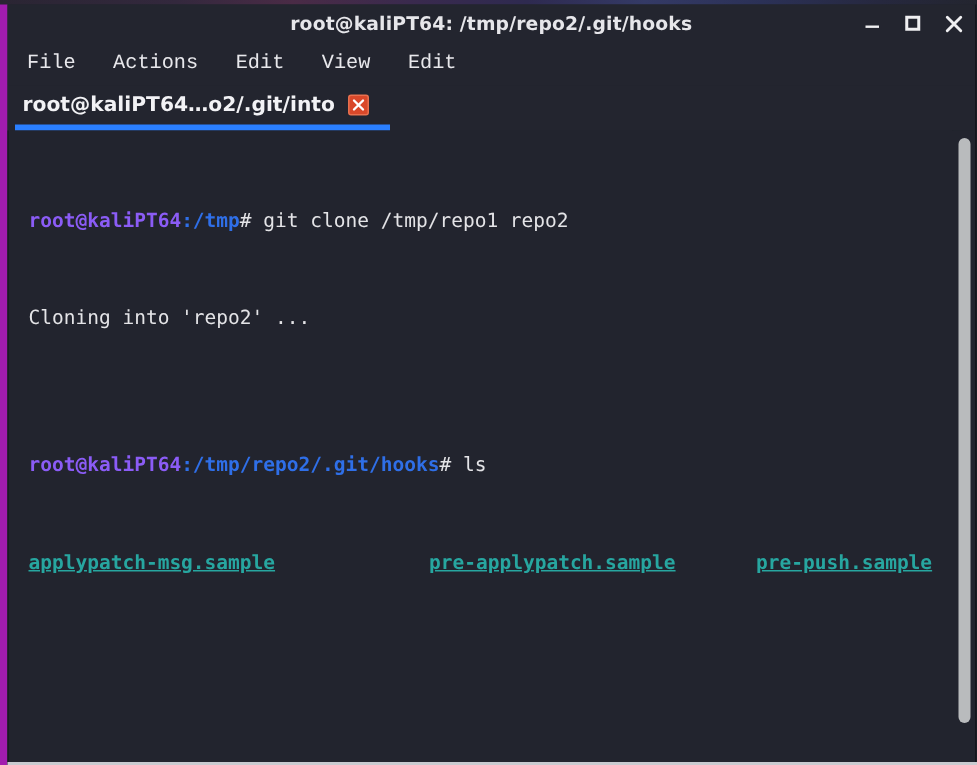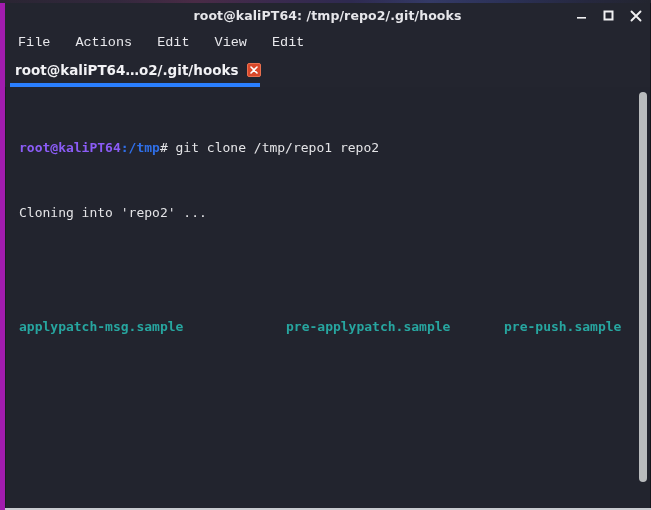--- a/index.html
+++ b/index.html
@@ -155,21 +155,21 @@
     font-size: 13px;
     line-height: 16.3px;
     color: #e4e4e7;
     white-space: pre;
     overflow: hidden;
   }
   .line { height: 16.3px; white-space: pre; }
   .c-red   { color: #8b5cf6; font-weight: 700; }
   .c-blue  { color: #2f6fe8; font-weight: 700; }
   .c-white { color: #e4e4e7; font-weight: 400; }
-  .c-cyan  { color: #27a6a0; font-weight: 700; }
+  .c-cyan  { color: #27a6a0; font-weight: 700; text-decoration: underline; }
   .fcol {
     display: inline-block;
     vertical-align: top;
   }
   .fcol-1 { width: 219px; }
   .fcol-2 { width: 218px; margin-left: 48px; }
 
   
   #scrollbar-track {
     flex: 0 0 14px;
@@ -227,40 +227,41 @@
   <div id="menubar">
     <div class="menu-item">File</div>
     <div class="menu-item">Actions</div>
     <div class="menu-item">Edit</div>
     <div class="menu-item">View</div>
     <div class="menu-item">Edit</div>
   </div>
 
   <div id="tabbar">
     <div id="tab-active">
-      <span id="tab-label">root@kaliPT64…o2/.git/hooks</span>
+      <span id="tab-label">root@kaliPT64…o2/.git/into</span>
       <span id="tab-close">
         <svg width="8" height="8" viewBox="0 0 8 8">
             <path d="M1 1 L7 7 M7 1 L1 7" stroke="#ffffff" stroke-width="1.6" stroke-linecap="round"></path>
           </svg>
       </span>
     </div>
     <div id="tab-underline"></div>
   </div>
 
   <div id="terminal-wrap">
 
     <div id="terminal">
 
       <div class="line"><span class="c-red">root@kaliPT64</span><span class="c-blue">:</span><span class="c-blue">/tmp</span><span class="c-white">#</span><span class="c-white"> git clone /tmp/repo1 repo2</span></div>
 
       <div class="line"><span class="c-white">Cloning into 'repo2' ...</span></div>
 
 
 
+      <div class="line"><span class="c-red">root@kaliPT64</span><span class="c-blue">:</span><span class="c-blue">/tmp/repo2/.git/hooks</span><span class="c-white">#</span><span class="c-white"> ls</span></div>
 
       <div class="line"><span class="c-cyan fcol fcol-1">applypatch-msg.sample</span><span class="c-cyan fcol fcol-2">pre-applypatch.sample</span><span class="c-cyan fcol">pre-push.sample</span></div>
 
       
 
       
 
       
 
       

